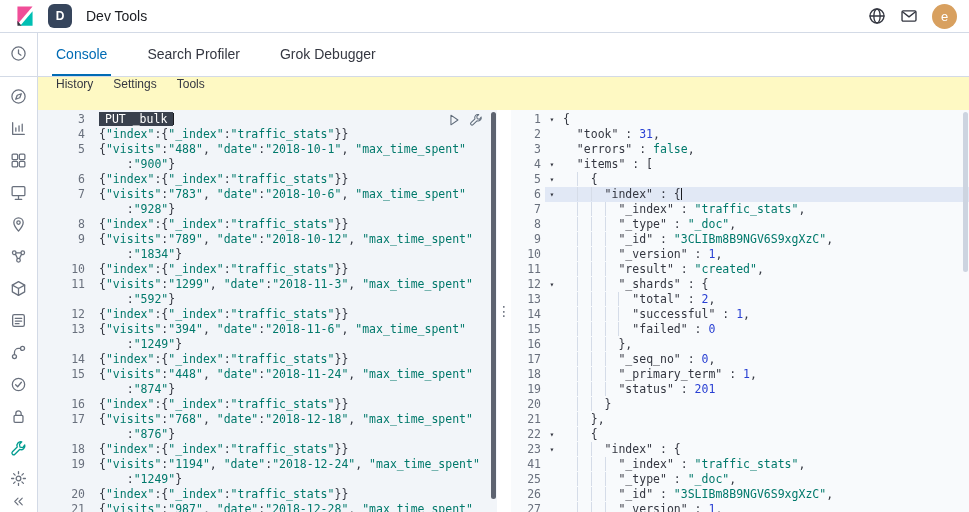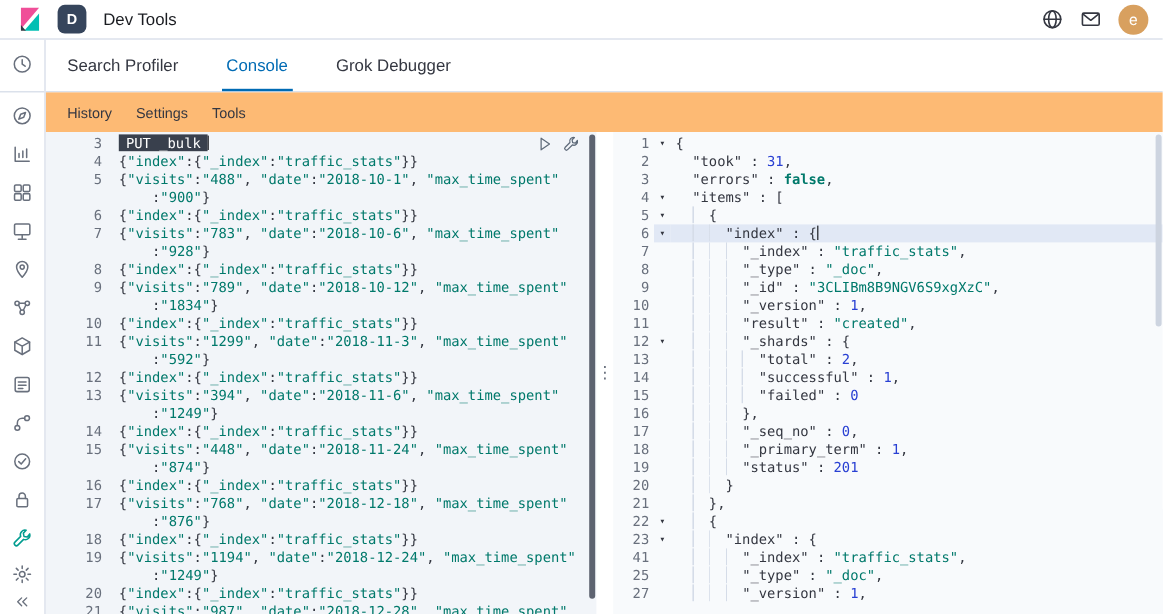--- a/index.html
+++ b/index.html
@@ -36,21 +36,21 @@
   .sidebar-bottom{display:flex;flex-direction:column;align-items:center;flex-shrink:0}
   .sidebar-bottom .nav-item{height:28px}
   .sidebar-bottom .nav-item.collapse{height:18px}
   .sidebar-bottom .nav-item.collapse svg{width:15px;height:15px}
 
   
   .main{position:absolute;left:38px;top:33px;right:0;bottom:0;display:flex;flex-direction:column}
   .tabbar{height:44px;border-bottom:1px solid var(--border);display:flex;align-items:stretch;padding-left:14px;background:#fff;flex-shrink:0}
   .tab{display:flex;align-items:center;padding:0 4px;margin-right:32px;font-size:14px;color:var(--text);cursor:pointer;border-bottom:2px solid transparent}
   .tab.active{color:var(--accent);border-bottom-color:var(--accent)}
-  .menubar{height:33px;display:flex;align-items:center;gap:20px;padding-left:18px;font-size:12px;background:#fdba74;flex-shrink:0}
+  .menubar{height:33px;display:flex;align-items:flex-start;gap:20px;padding-left:18px;font-size:12px;background:#fef9c3;flex-shrink:0}
   .menu-item{cursor:pointer;color:var(--text)}
 
   
   .editors{flex:1;display:flex;overflow:hidden;position:relative}
   .pane{position:relative;overflow:hidden;font-family:"DejaVu Sans Mono",monospace;font-size:11.5px;line-height:15px;padding-top:2px}
   .request-pane{width:459px;background:#f2f5f9;flex-shrink:0}
   .gap{width:14px;background:#fff;display:flex;align-items:center;justify-content:center;flex-shrink:0}
   .drag{color:#69707d;font-size:14px;cursor:col-resize;font-family:"DejaVu Sans",sans-serif}
   .response-pane{flex:1;background:#f8fafc}
 
@@ -60,21 +60,21 @@
   .fold{width:14px;flex-shrink:0;font-size:8px;color:#343741;text-align:center;line-height:15px;cursor:pointer}
   .code{flex:1;white-space:pre;padding-left:4px}
   .crow.active .code,.crow.active .fold{background:var(--active-line)}
 
   .sel{background:var(--selection);color:#fff;padding:0 6px}
   .caret{display:inline-block;width:1px;height:12px;background:#1a1c21;vertical-align:-2px}
   .qstr{color:var(--string)}
   .key{color:var(--text)}
   .str{color:var(--string)}
   .num{color:var(--number)}
-  .bool{color:var(--string);font-weight:bold}
+  .bool{color:var(--string);font-weight:normal}
   .ig{background-image:linear-gradient(to right,#d5dce8 1px,transparent 1px)}
 
   .req-toolbar{position:absolute;top:3px;right:14px;display:flex;gap:8px;color:#5f6b7a}
   .req-toolbar .ticon{width:14px;height:14px;cursor:pointer;display:flex;align-items:center}
   .req-toolbar svg{width:14px;height:14px}
   .req-scroll{position:absolute;top:2px;right:1px;width:5px;height:387px;background:#5d6370;border-radius:3px;cursor:pointer}
   .resp-scroll{position:absolute;top:2px;right:1px;width:5px;height:160px;background:#cdd4e0;border-radius:3px;cursor:pointer}
 </style>
 </head>
 <body>
@@ -204,22 +204,22 @@
       <div class="nav-item collapse">
         <span><svg viewBox="0 0 16 16" fill="none" stroke="currentColor" stroke-width="1.2" stroke-linecap="round" stroke-linejoin="round">
             <path d="M7.5 4.5L4 8l3.5 3.5M12 4.5L8.5 8l3.5 3.5"></path>
           </svg></span>
       </div>
     </div>
 </div>
 
 <div class="main">
   <div class="tabbar" id="tabs">
+      <div class="tab active">Console</div>
       <div class="tab">Search Profiler</div>
-      <div class="tab active">Console</div>
       <div class="tab">Grok Debugger</div>
     </div>
   <div class="menubar" id="menubar">
       <span class="menu-item">History</span>
       <span class="menu-item">Settings</span>
       <span class="menu-item">Tools</span>
     </div>
   <div class="editors">
     <div class="pane request-pane">
       <div id="req-lines">
@@ -288,18 +288,19 @@
           <div class="crow"><span class="ln">16</span><span class="fold"></span><span class="code">&nbsp;&nbsp;<span class="ig">&nbsp;&nbsp;</span><span class="ig">&nbsp;&nbsp;</span><span class="ig">&nbsp;&nbsp;</span>},</span></div>
           <div class="crow"><span class="ln">17</span><span class="fold"></span><span class="code">&nbsp;&nbsp;<span class="ig">&nbsp;&nbsp;</span><span class="ig">&nbsp;&nbsp;</span><span class="ig">&nbsp;&nbsp;</span><span class="key">"_seq_no"</span> : <span class="num">0</span>,</span></div>
           <div class="crow"><span class="ln">18</span><span class="fold"></span><span class="code">&nbsp;&nbsp;<span class="ig">&nbsp;&nbsp;</span><span class="ig">&nbsp;&nbsp;</span><span class="ig">&nbsp;&nbsp;</span><span class="key">"_primary_term"</span> : <span class="num">1</span>,</span></div>
           <div class="crow"><span class="ln">19</span><span class="fold"></span><span class="code">&nbsp;&nbsp;<span class="ig">&nbsp;&nbsp;</span><span class="ig">&nbsp;&nbsp;</span><span class="ig">&nbsp;&nbsp;</span><span class="key">"status"</span> : <span class="num">201</span></span></div>
           <div class="crow"><span class="ln">20</span><span class="fold"></span><span class="code">&nbsp;&nbsp;<span class="ig">&nbsp;&nbsp;</span><span class="ig">&nbsp;&nbsp;</span>}</span></div>
           <div class="crow"><span class="ln">21</span><span class="fold"></span><span class="code">&nbsp;&nbsp;<span class="ig">&nbsp;&nbsp;</span>},</span></div>
           <div class="crow"><span class="ln">22</span><span class="fold">▾</span><span class="code">&nbsp;&nbsp;<span class="ig">&nbsp;&nbsp;</span>{</span></div>
           <div class="crow"><span class="ln">23</span><span class="fold">▾</span><span class="code">&nbsp;&nbsp;<span class="ig">&nbsp;&nbsp;</span><span class="ig">&nbsp;&nbsp;</span><span class="key">"index"</span> : {</span></div>
           <div class="crow"><span class="ln">41</span><span class="fold"></span><span class="code">&nbsp;&nbsp;<span class="ig">&nbsp;&nbsp;</span><span class="ig">&nbsp;&nbsp;</span><span class="ig">&nbsp;&nbsp;</span><span class="key">"_index"</span> : <span class="str">"traffic_stats"</span>,</span></div>
           <div class="crow"><span class="ln">25</span><span class="fold"></span><span class="code">&nbsp;&nbsp;<span class="ig">&nbsp;&nbsp;</span><span class="ig">&nbsp;&nbsp;</span><span class="ig">&nbsp;&nbsp;</span><span class="key">"_type"</span> : <span class="str">"_doc"</span>,</span></div>
+          <div class="crow"><span class="ln">26</span><span class="fold"></span><span class="code">&nbsp;&nbsp;<span class="ig">&nbsp;&nbsp;</span><span class="ig">&nbsp;&nbsp;</span><span class="ig">&nbsp;&nbsp;</span><span class="key">"_id"</span> : <span class="str">"3SLIBm8B9NGV6S9xgXzC"</span>,</span></div>
           <div class="crow"><span class="ln">27</span><span class="fold"></span><span class="code">&nbsp;&nbsp;<span class="ig">&nbsp;&nbsp;</span><span class="ig">&nbsp;&nbsp;</span><span class="ig">&nbsp;&nbsp;</span><span class="key">"_version"</span> : <span class="num">1</span>,</span></div>
         </div>
       <div class="resp-scroll"></div>
     </div>
   </div>
 </div>
 
 </body></html>

